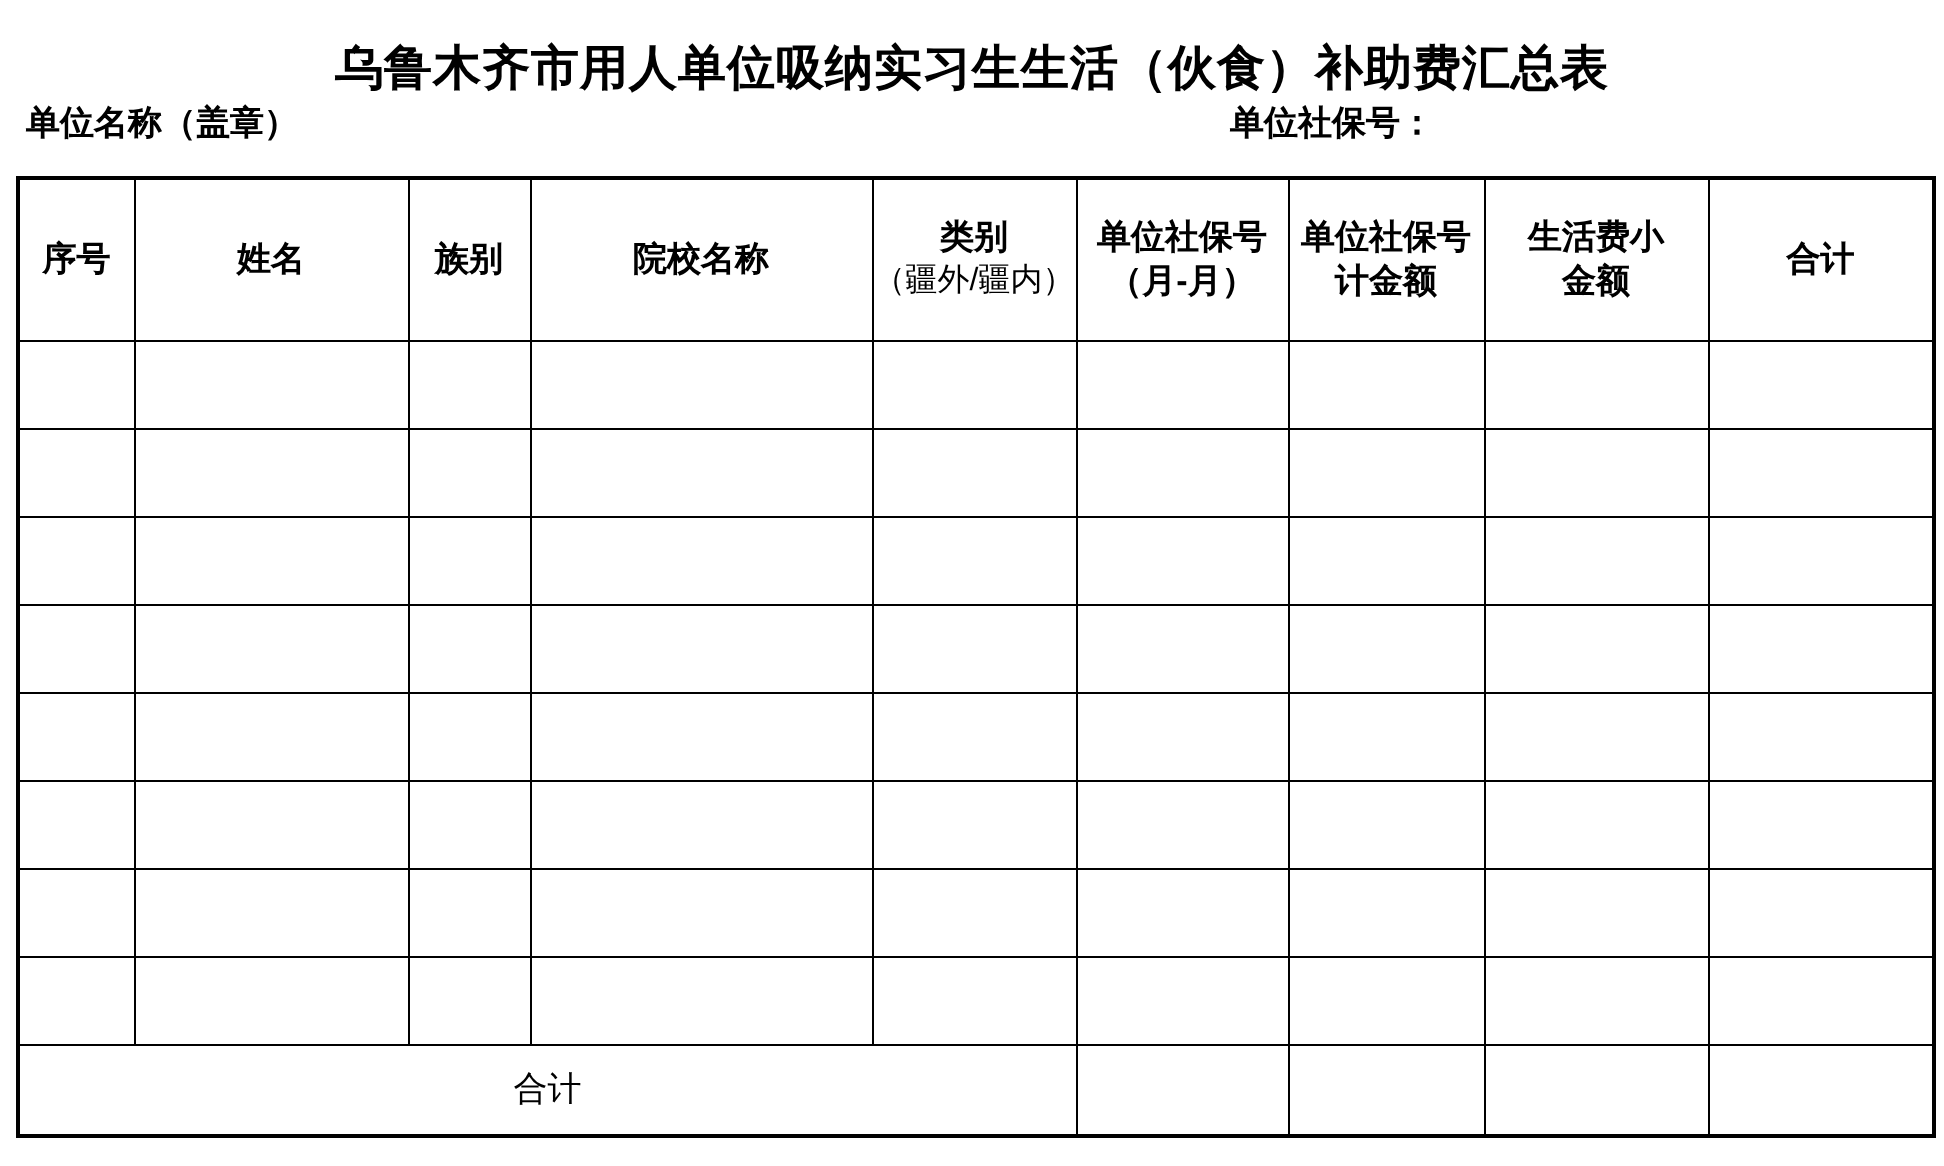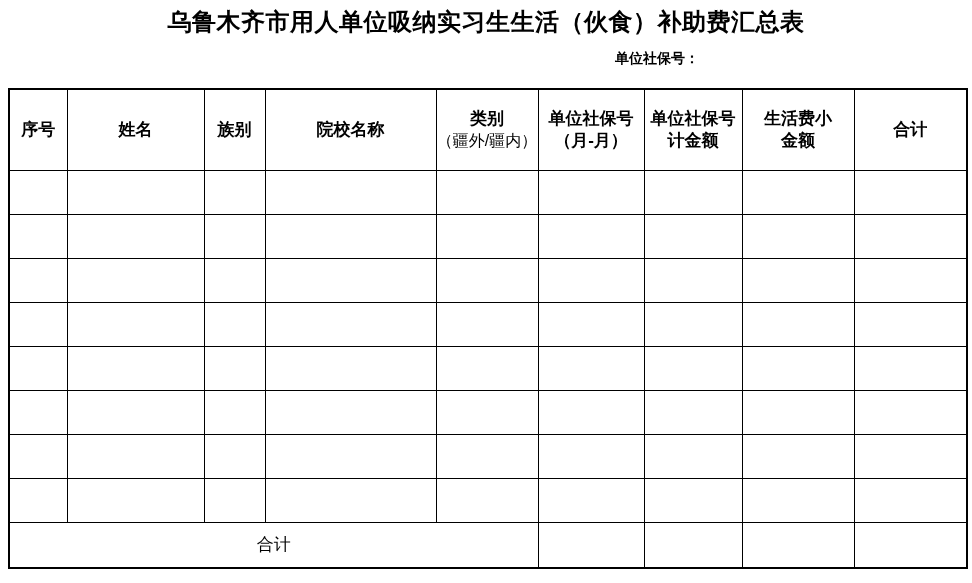--- a/index.html
+++ b/index.html
@@ -7,41 +7,41 @@
     position: relative;
     width: 972px;
     height: 583px;
     background: #ffffff;
     color: #000000;
     font-family: "Liberation Sans", "DejaVu Sans", sans-serif;
     overflow: hidden;
   }
   .title {
     position: absolute;
-    top: 6px;
+    top: 18px;
     left: 0;
     width: 100%;
     text-align: center;
     font-size: 24px;
     font-weight: bold;
     letter-spacing: 0.5px;
     white-space: nowrap;
   }
   .unit-name {
     position: absolute;
     top: 50px;
     left: 13px;
     font-size: 17px;
     font-weight: bold;
   }
   .ssn {
     position: absolute;
     top: 50px;
     left: 615px;
-    font-size: 14px;
+    font-size: 17px;
     font-weight: bold;
   }
   table.summary {
     position: absolute;
     top: 88px;
     left: 8px;
     width: 958px;
     table-layout: fixed;
     border-collapse: collapse;
     border: 2px solid #000000;
@@ -73,20 +73,21 @@
     font-size: 17px;
     font-weight: normal;
   }
 </style>
 </head>
 <body>
 
 <div class="page">
 
   <div class="title">乌鲁木齐市用人单位吸纳实习生生活（伙食）补助费汇总表</div>
+  <div class="unit-name">单位名称（盖章）</div>
   <div class="ssn">单位社保号：</div>
 
   <table class="summary">
     <colgroup>
       <col style="width:58px">
         <col style="width:137px">
         <col style="width:61px">
       <col style="width:171px">
         <col style="width:102px">
         <col style="width:106px">

